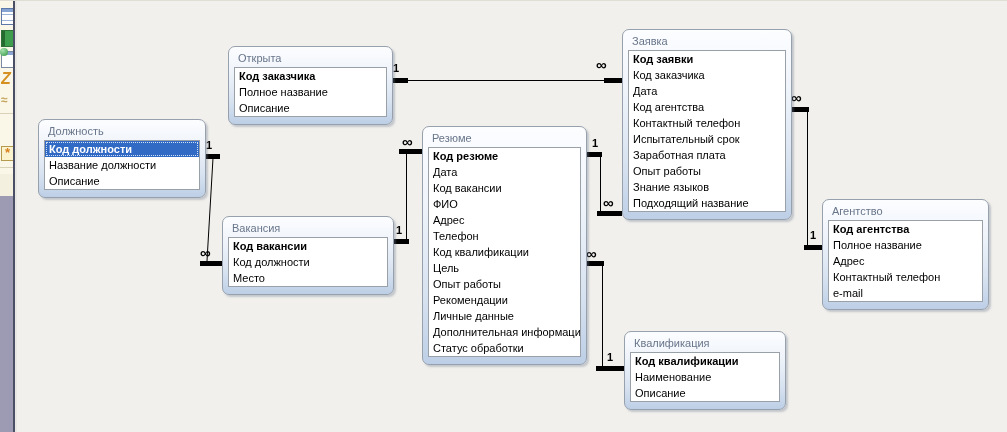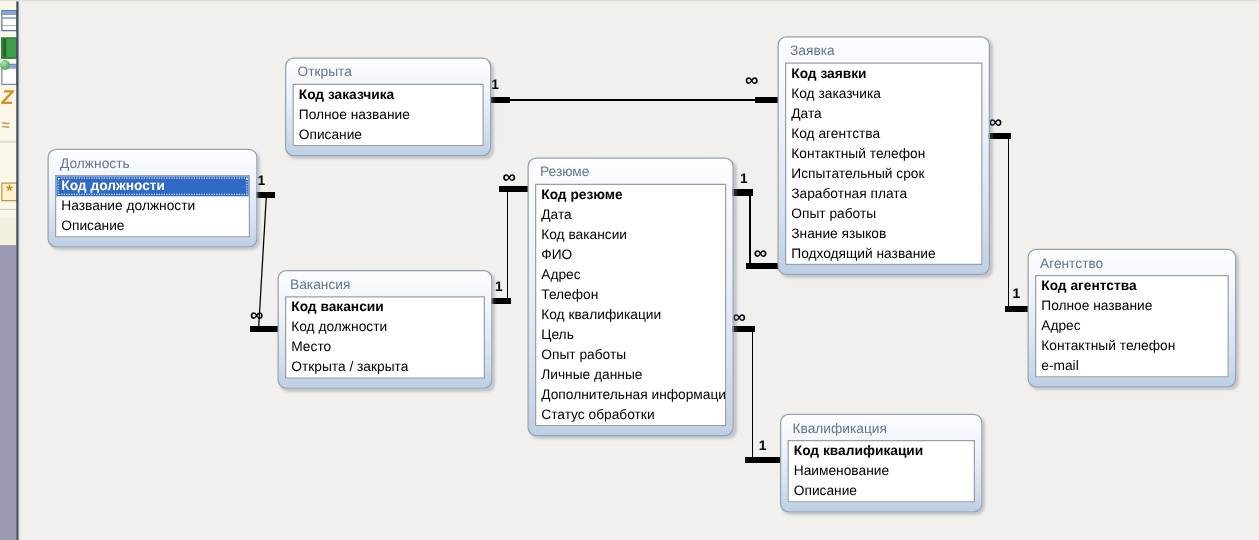--- a/index.html
+++ b/index.html
@@ -118,36 +118,36 @@
       <div class="field">Описание</div>
     </div>
 </div>
 
 <div class="etable" style="left:222px;top:215px;width:170px">
   <div class="etable-title">Вакансия</div>
   <div class="fields">
       <div class="field pk">Код вакансии</div>
       <div class="field">Код должности</div>
       <div class="field">Место</div>
-      <div class="field">Открыта / закрыта</div>
     </div>
 </div>
 
 <div class="etable" style="left:422px;top:125px;width:163px">
   <div class="etable-title">Резюме</div>
   <div class="fields">
       <div class="field pk">Код резюме</div>
       <div class="field">Дата</div>
       <div class="field">Код вакансии</div>
       <div class="field">ФИО</div>
       <div class="field">Адрес</div>
       <div class="field">Телефон</div>
       <div class="field">Код квалификации</div>
       <div class="field">Цель</div>
       <div class="field">Опыт работы</div>
+      <div class="field">Рекомендации</div>
       <div class="field">Личные данные</div>
       <div class="field">Дополнительная информация</div>
       <div class="field">Статус обработки</div>
     </div>
 </div>
 
 <div class="etable" style="left:622px;top:28px;width:168px">
   <div class="etable-title">Заявка</div>
   <div class="fields">
       <div class="field pk">Код заявки</div>

